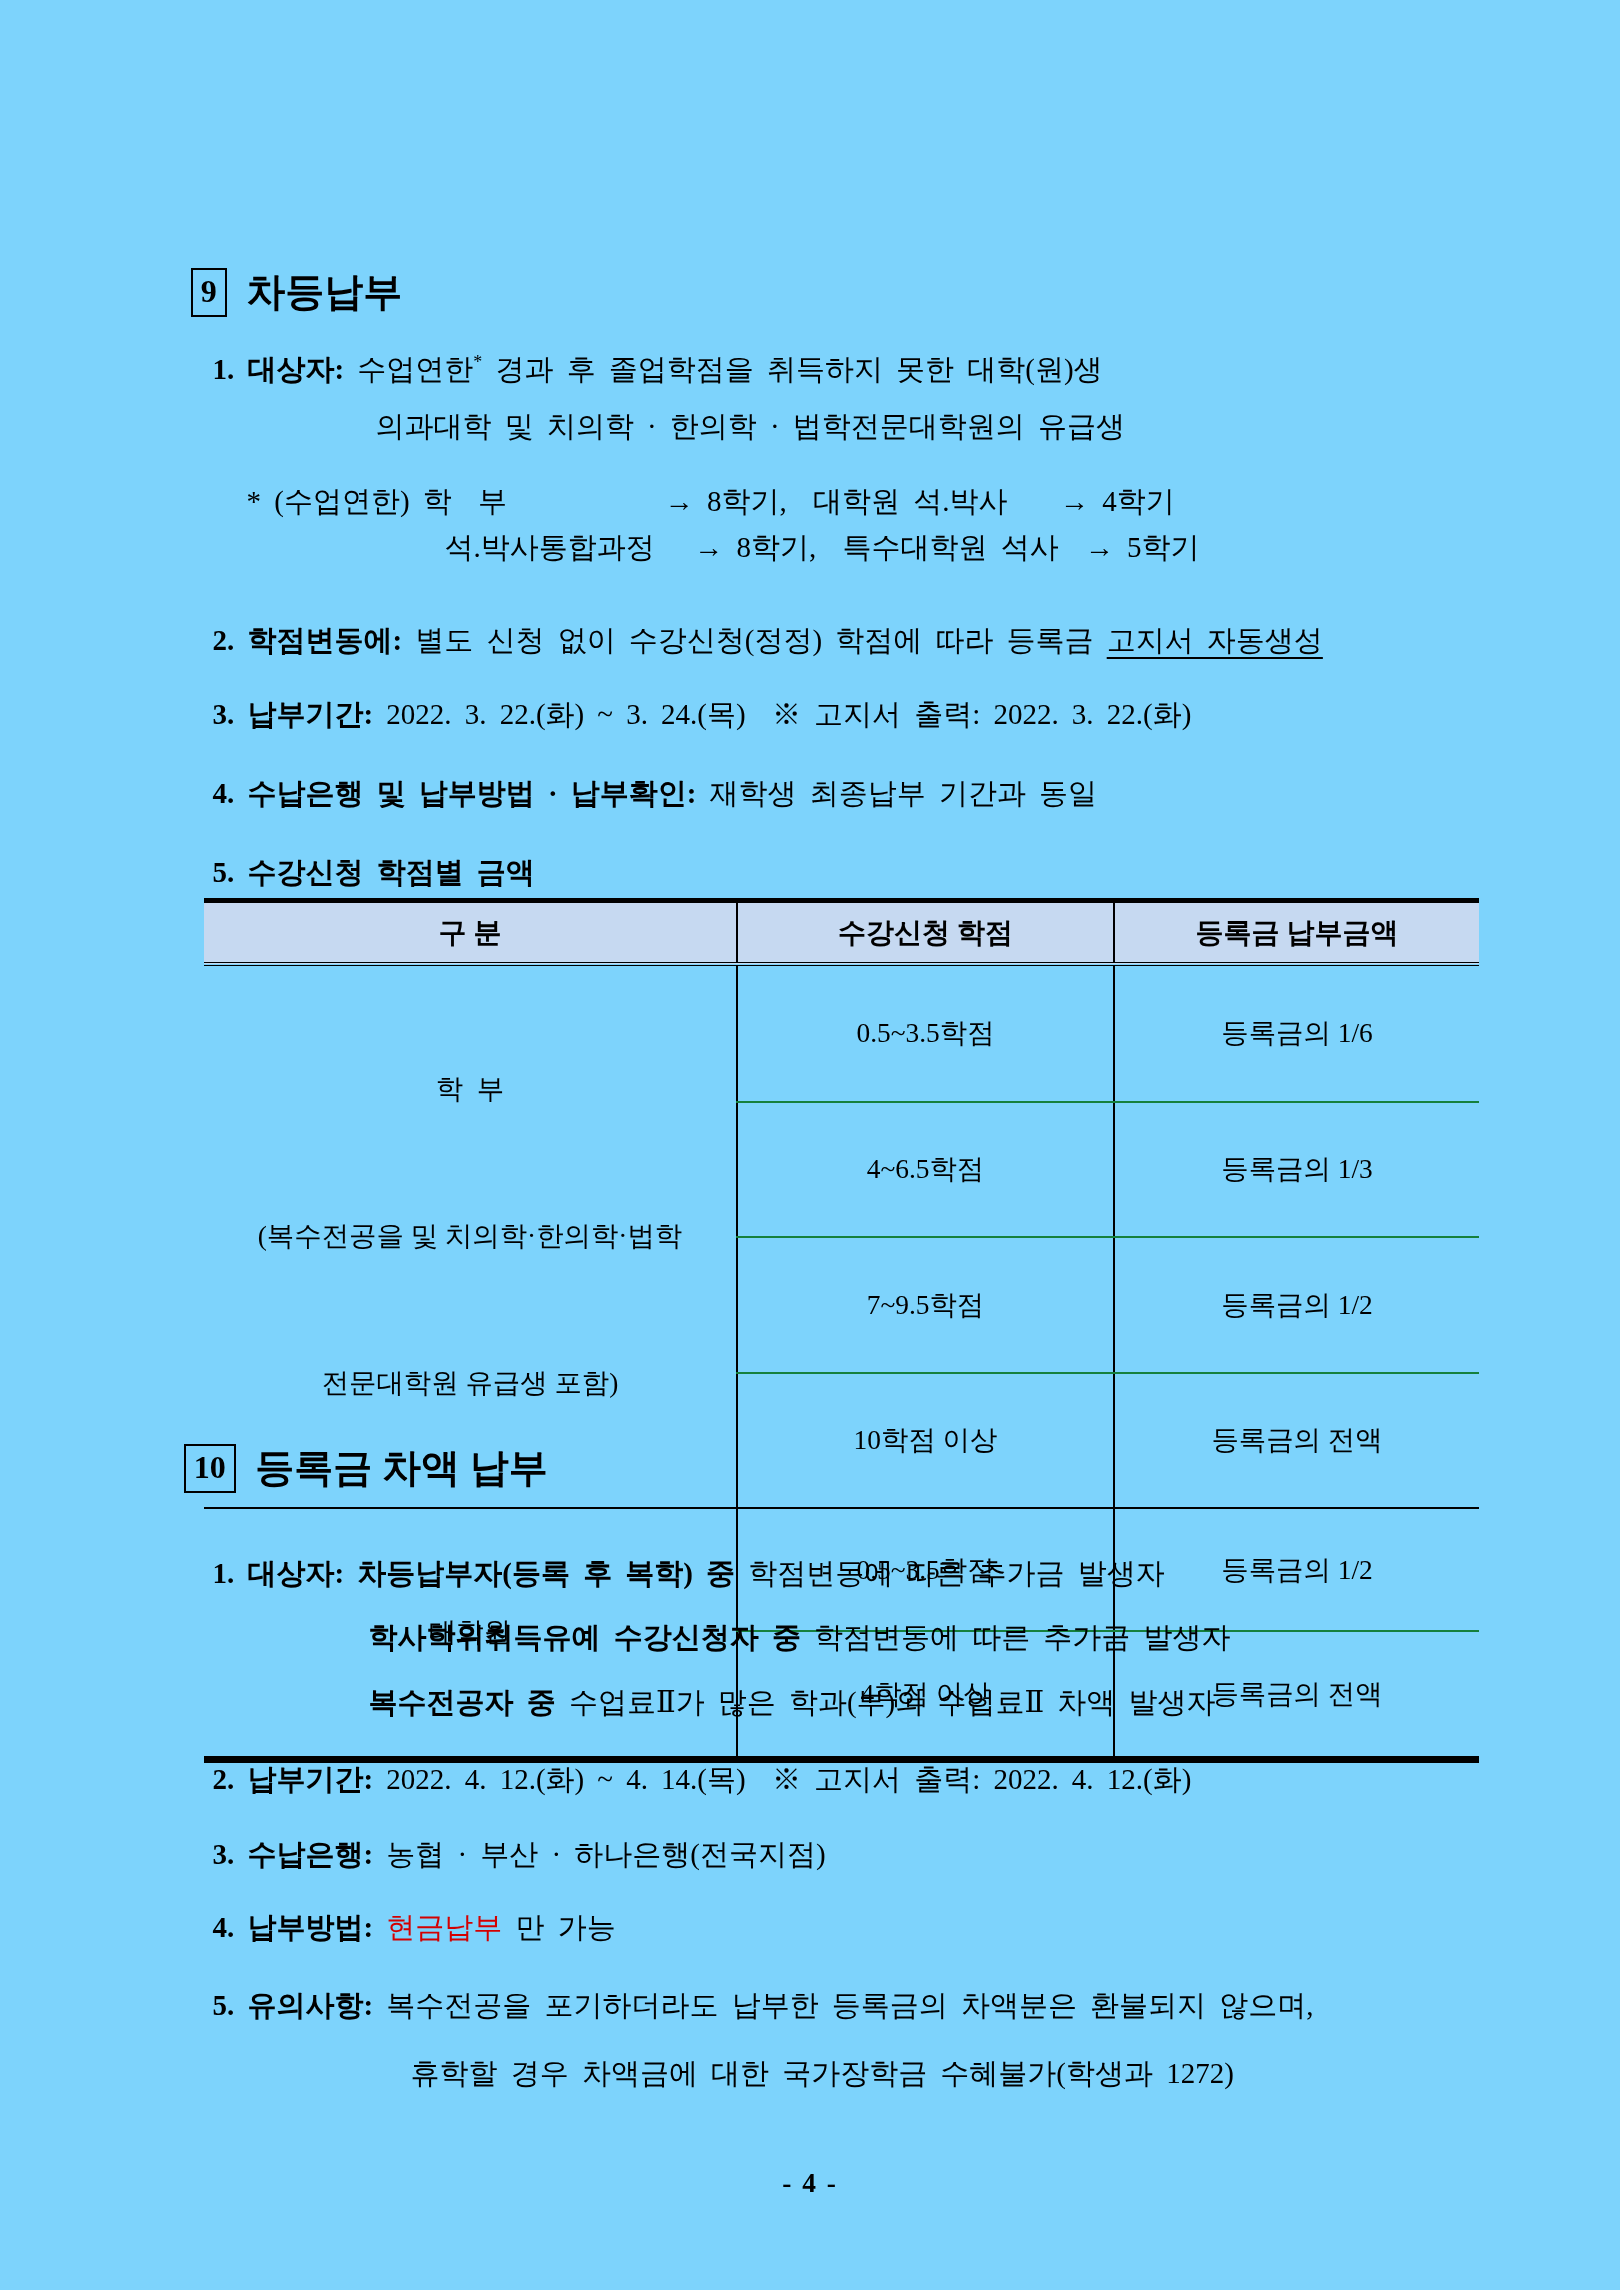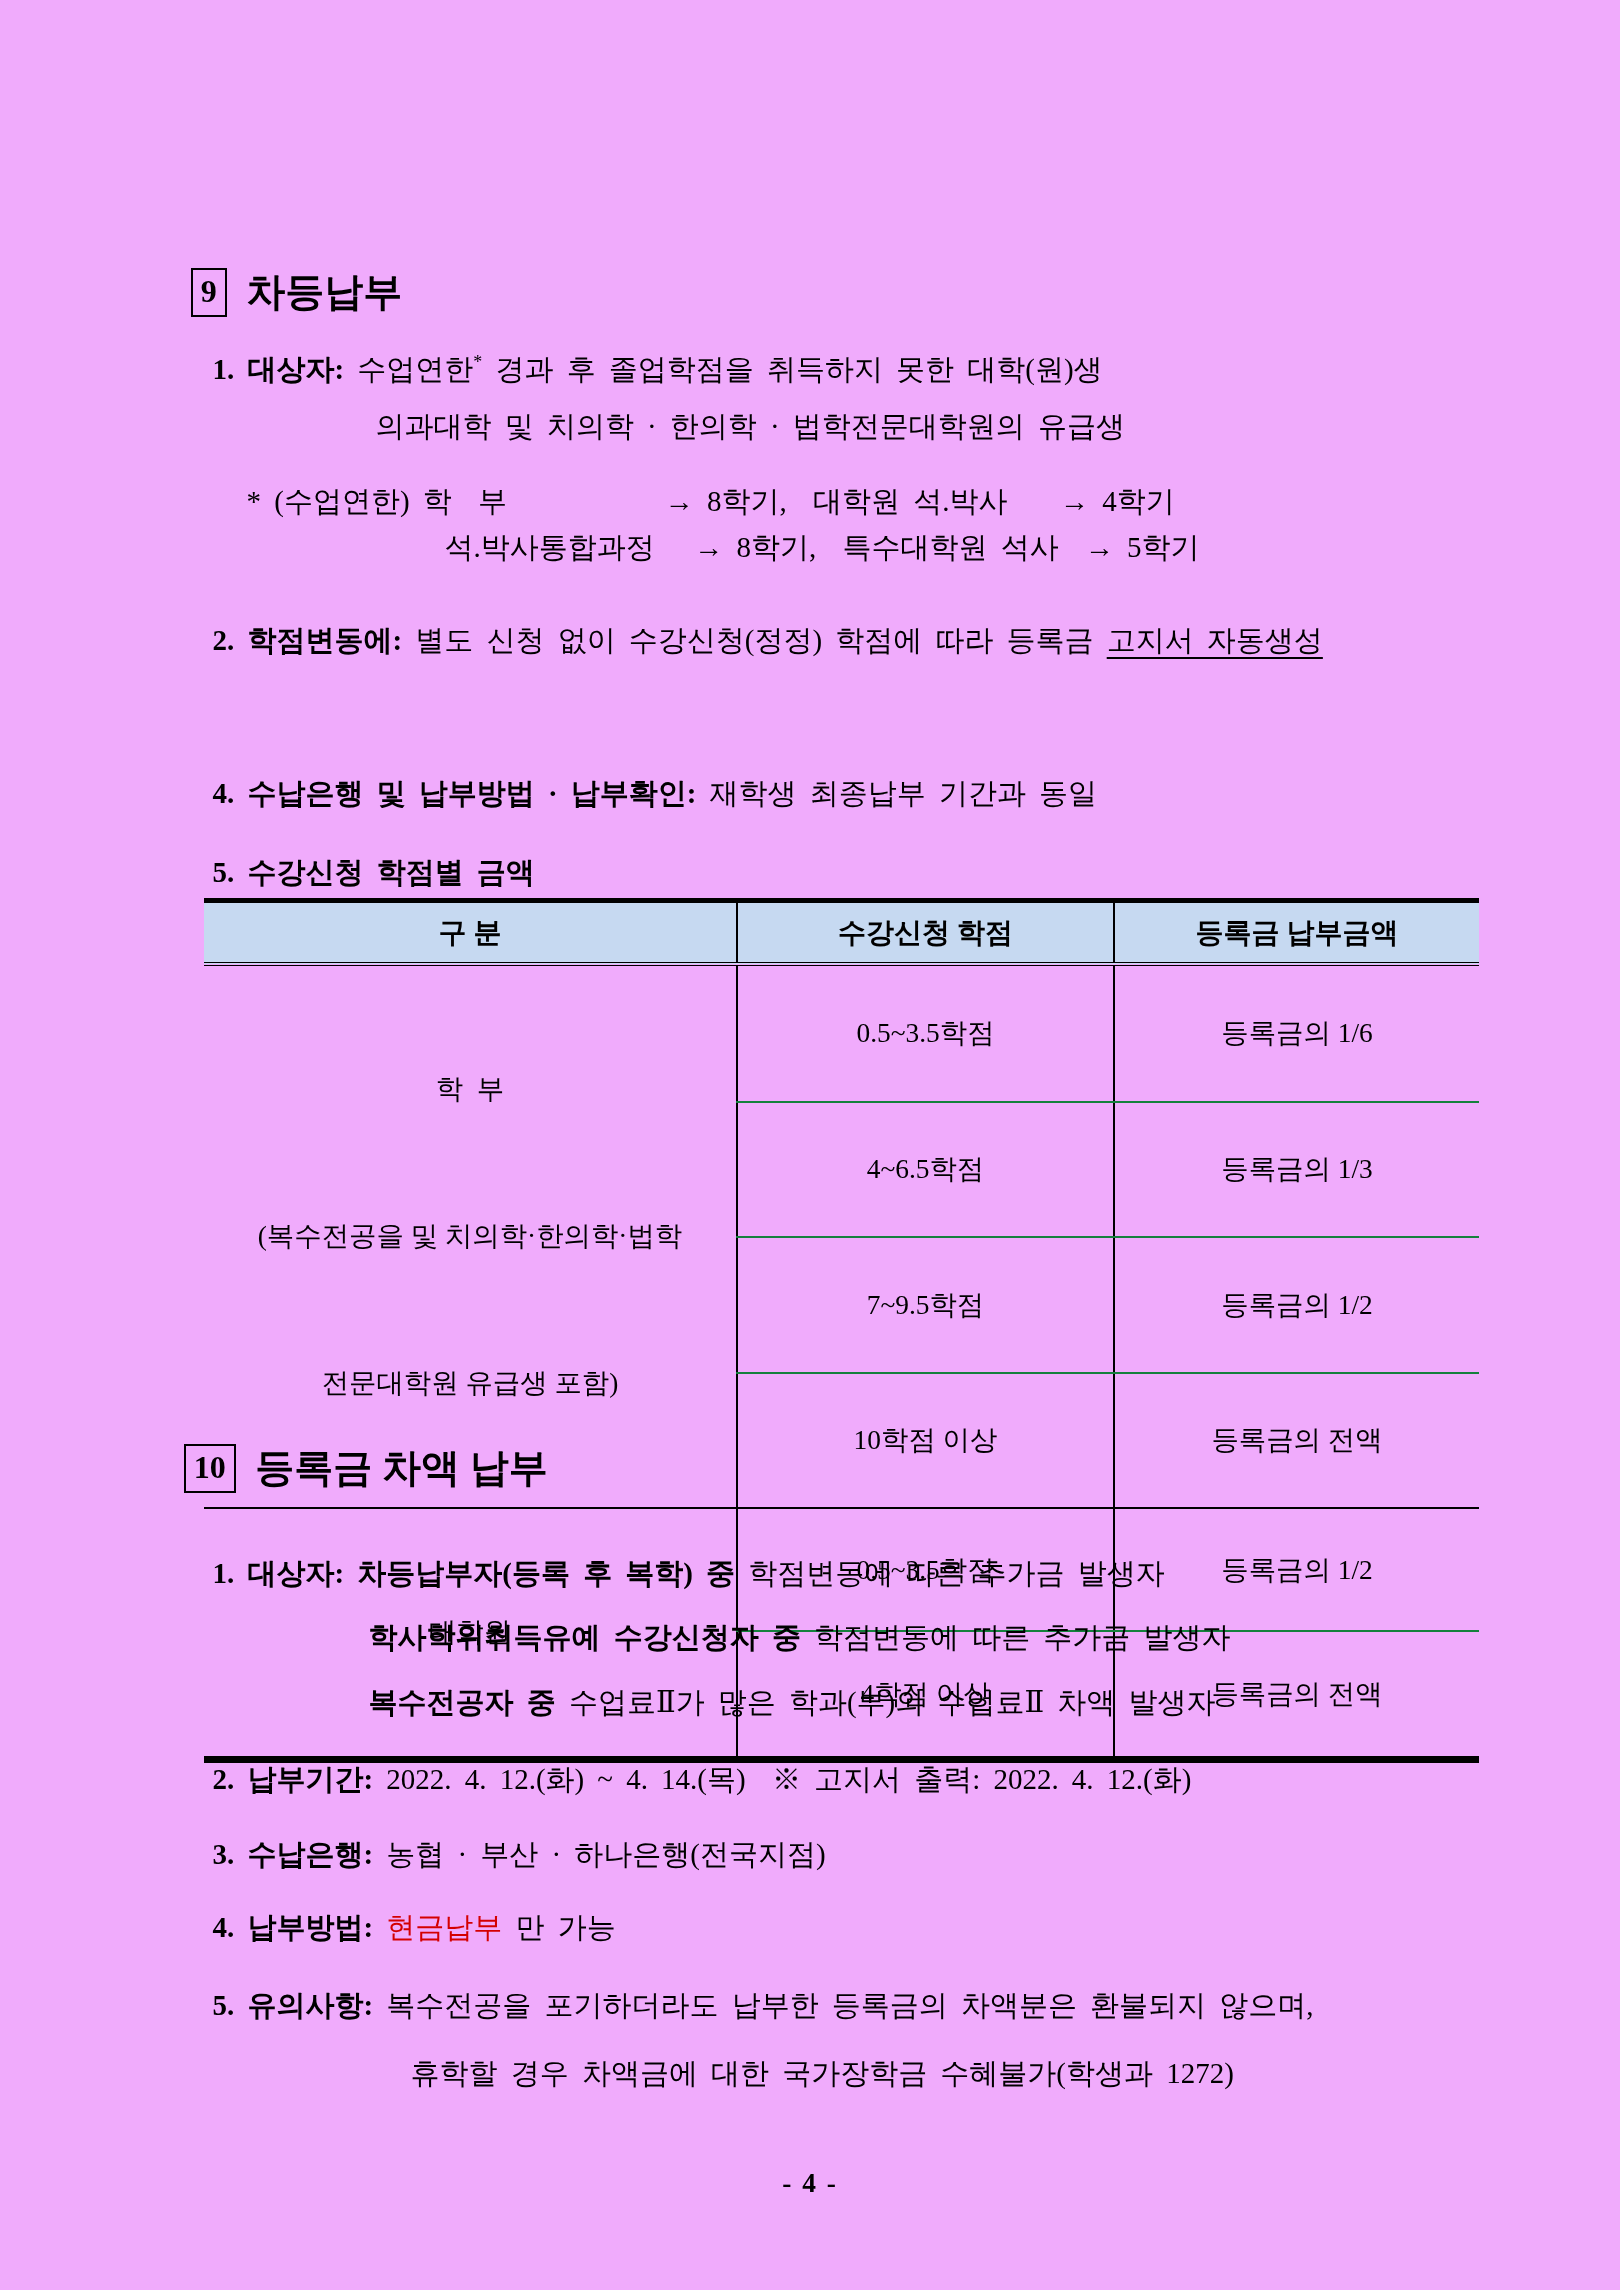--- a/index.html
+++ b/index.html
@@ -4,21 +4,21 @@
 <style>
   :root{
     --accent-red:#d40000;
     --table-header-bg:#c6d9f1;
   }
   html,body{margin:0;padding:0;background:#ffffff;}
   .page{
     position:relative;
     width:1620px;
     height:2291px;
-    background:#f0abfc;
+    background:#7dd3fc;
     color:#000000;
     font-family:"Liberation Serif","DejaVu Serif",serif;
     overflow:hidden;
   }
   .line{
     position:absolute;
     font-size:29px;
     line-height:48px;
     white-space:pre-wrap;
     word-spacing:5.9px;
@@ -109,20 +109,23 @@
     <span>* (수업연한) 학  부            → 8학기,  대학원 석.박사    → 4학기</span>
   </div>
   <div class="line" style="left:392px;top:475px;">
     <span>석.박사통합과정   → 8학기,  특수대학원 석사  → 5학기</span>
   </div>
 
   <div class="line" style="left:160px;top:568px;">
     <span class="b">2.</span><span> </span><span class="b">학점변동에:</span><span> 별도 신청 없이 수강신청(정정) 학점에 따라 등록금 </span><span class="ul">고지서 자동생성</span>
   </div>
 
+  <div class="line" style="left:160px;top:642px;">
+    <span class="b">3.</span><span> </span><span class="b">납부기간:</span><span> 2022. 3. 22.(화) ~ 3. 24.(목)  ※ 고지서 출력: 2022. 3. 22.(화)</span>
+  </div>
 
   <div class="line" style="left:160px;top:721px;">
     <span class="b">4.</span><span> </span><span class="b">수납은행 및 납부방법 · 납부확인:</span><span> 재학생 최종납부 기간과 동일</span>
   </div>
 
   <div class="line" style="left:160px;top:800px;">
     <span class="b">5.</span><span> </span><span class="b">수강신청 학점별 금액</span>
   </div>
 
   <table class="pay-table">

